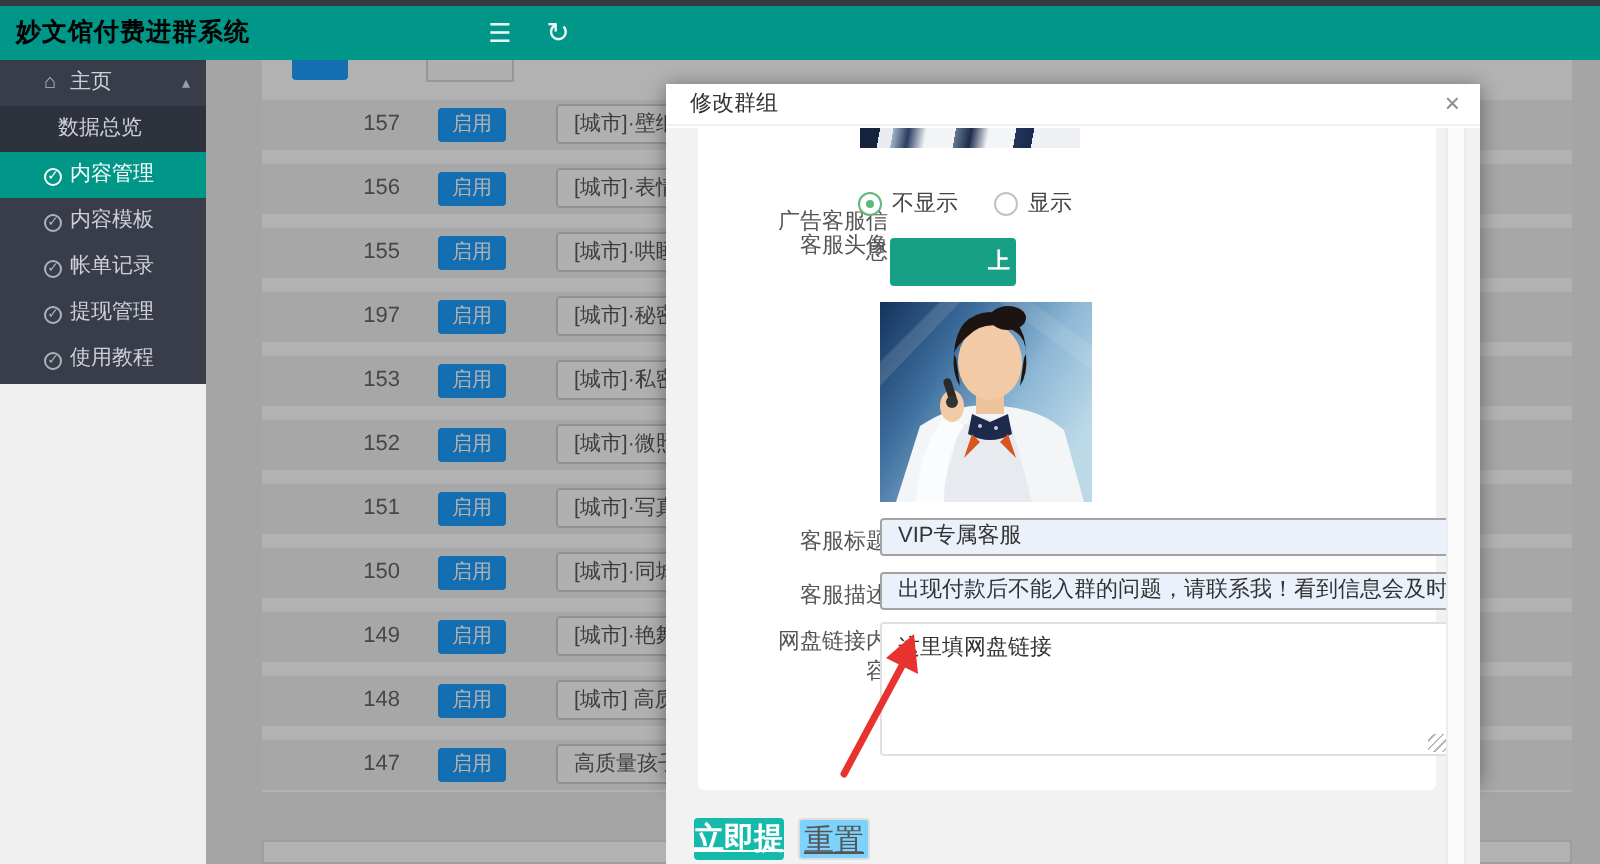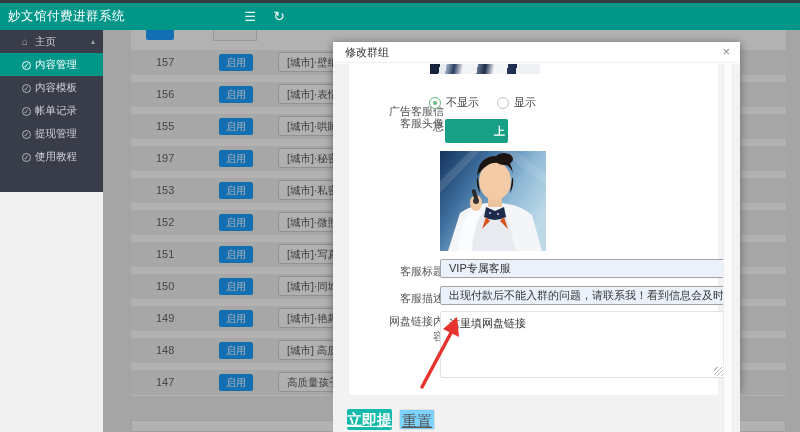--- a/index.html
+++ b/index.html
@@ -3,21 +3,21 @@
 <meta charset="utf-8">
 <style>
   * { margin:0; padding:0; box-sizing:border-box; }
   html,body { width:800px; height:432px; overflow:hidden; background:#ededed;
     font-family:"Liberation Sans","DejaVu Sans",sans-serif; }
   #stage { position:relative; width:800px; height:432px; overflow:hidden; }
 
   
   #top-strip { position:absolute; left:0; top:0; width:800px; height:3px; background:#36393d; }
   #header { position:absolute; left:0; top:3px; width:800px; height:27px; background:#009688; }
-  #app-title { position:absolute; left:8px; top:0; line-height:27px; color:#ffffff; font-size:12.5px; font-weight:normal; letter-spacing:.5px; }
+  #app-title { position:absolute; left:8px; top:0; line-height:27px; color:#000000; font-size:12.5px; font-weight:bold; letter-spacing:.5px; }
   .hicon { position:absolute; top:0; height:27px; line-height:27px; color:#eafaf7; font-size:13px; width:20px; text-align:center; cursor:pointer; }
   #menu-icon { left:240px; }
   #refresh-icon { left:269px; font-size:14px; }
 
   
   #sidebar { position:absolute; left:0; top:30px; width:103px; height:162px; background:#393D49; }
   .side-item { position:relative; height:23px; line-height:23px; padding-left:22px; color:#cdd0d6; font-size:10.5px; cursor:pointer; white-space:nowrap; }
   .side-item .mi { display:inline-block; width:13px; font-size:10px; color:#b4b8c0; }
   .side-item.active { background:#009688; color:#fff; }
   .side-item.active .mi, .side-item.active .ck { color:#fff; border-color:#fff; }
@@ -25,21 +25,21 @@
   .caret { position:absolute; right:8px; top:0; font-size:8px; color:#9aa0ab; }
   .ck { display:inline-block; width:9px; height:9px; border:1px solid #aeb3bc; border-radius:50%; font-size:7px; line-height:8px; text-align:center; color:#aeb3bc; margin-right:4px; vertical-align:0px; }
   #sidebar-lower { position:absolute; left:0; top:192px; width:103px; height:240px; background:#f0f0f0; }
 
   
   #content { position:absolute; left:103px; top:30px; width:697px; height:402px; background:#ededed; }
   #table-card { position:absolute; left:28px; top:0; width:655px; height:366px; background:#ffffff; overflow:hidden; }
   #toolbar-frag-btn { position:absolute; left:15px; top:0; width:28px; height:10px; background:#1E9FFF; border-radius:0 0 2px 2px; }
   #toolbar-frag-box { position:absolute; left:82px; top:0; width:44px; height:11px; border:1px solid #d9d9d9; border-top:none; background:#fbfbfb; }
   .trow { position:absolute; left:0; width:655px; height:25px; background:#efefef; }
-  .tid { position:absolute; left:25px; width:44px; top:0; line-height:25px; font-size:11px; color:#666; text-align:left; }
+  .tid { position:absolute; left:25px; width:44px; top:0; line-height:25px; font-size:11px; color:#666; text-align:right; }
   .tbadge { position:absolute; left:88px; top:4px; height:17px; line-height:17px; padding:0 7px; background:#1E9FFF; color:#fff; font-size:10px; border-radius:2px; cursor:pointer; }
   .tname { position:absolute; left:147px; top:2px; height:20px; line-height:18px; padding:0 8px; border:1px solid #cfcfcf; border-radius:2px; font-size:10.5px; color:#595959; background:#fdfdfd; white-space:nowrap; }
   #pagination-frag { position:absolute; left:28px; top:390px; width:655px; height:12px; background:#fff; border:1px solid #e2e2e2; }
 
   
   #backdrop { position:absolute; left:103px; top:30px; width:697px; height:402px; background:rgba(0,0,0,0.30); }
 
   
   #modal { position:absolute; left:333px; top:42px; width:407px; height:350px; background:#fff; border-radius:2px 2px 0 0; box-shadow:0 1px 10px rgba(0,0,0,.4); }
   #modal-titlebar { position:relative; height:21px; background:#ffffff; border-bottom:1px solid #f0f0f0; }
@@ -88,20 +88,23 @@
   <div id="header">
     <span id="app-title">妙文馆付费进群系统</span>
     <span id="menu-icon" class="hicon">☰</span>
     <span id="refresh-icon" class="hicon">↻</span>
   </div>
 
   <div id="sidebar">
     <div class="side-item">
       <span class="mi">⌂</span><span>主页</span>
       <span class="caret">▴</span>
+    </div>
+    <div class="side-item side-sub">
+      <span>数据总览</span>
     </div>
     <div class="side-item active">
       <span class="ck">✓</span><span>内容管理</span>
     </div>
     <div class="side-item">
       <span class="ck">✓</span><span>内容模板</span>
     </div>
     <div class="side-item">
       <span class="ck">✓</span><span>帐单记录</span>
     </div>

